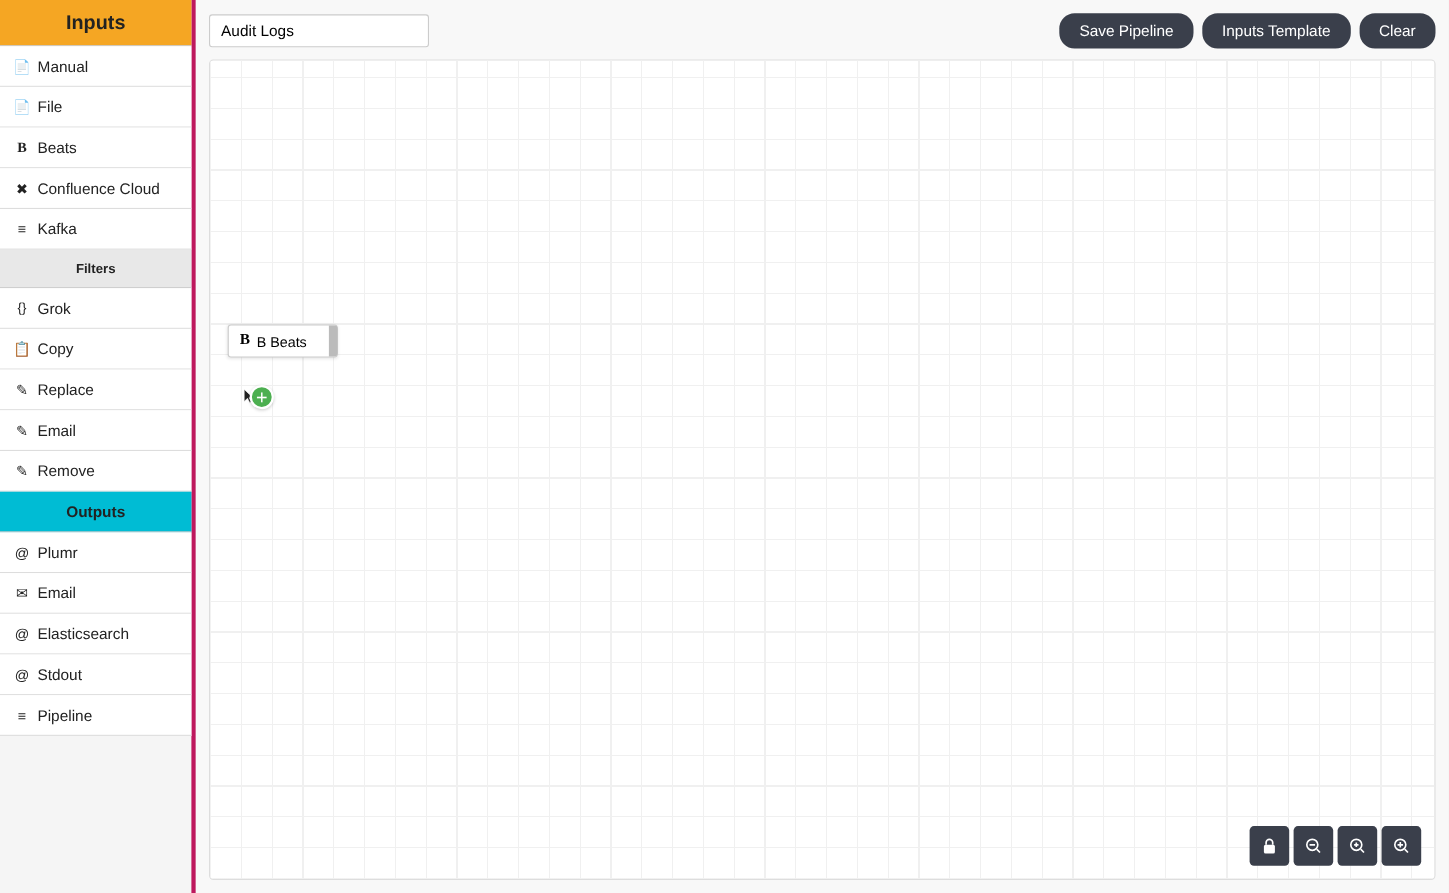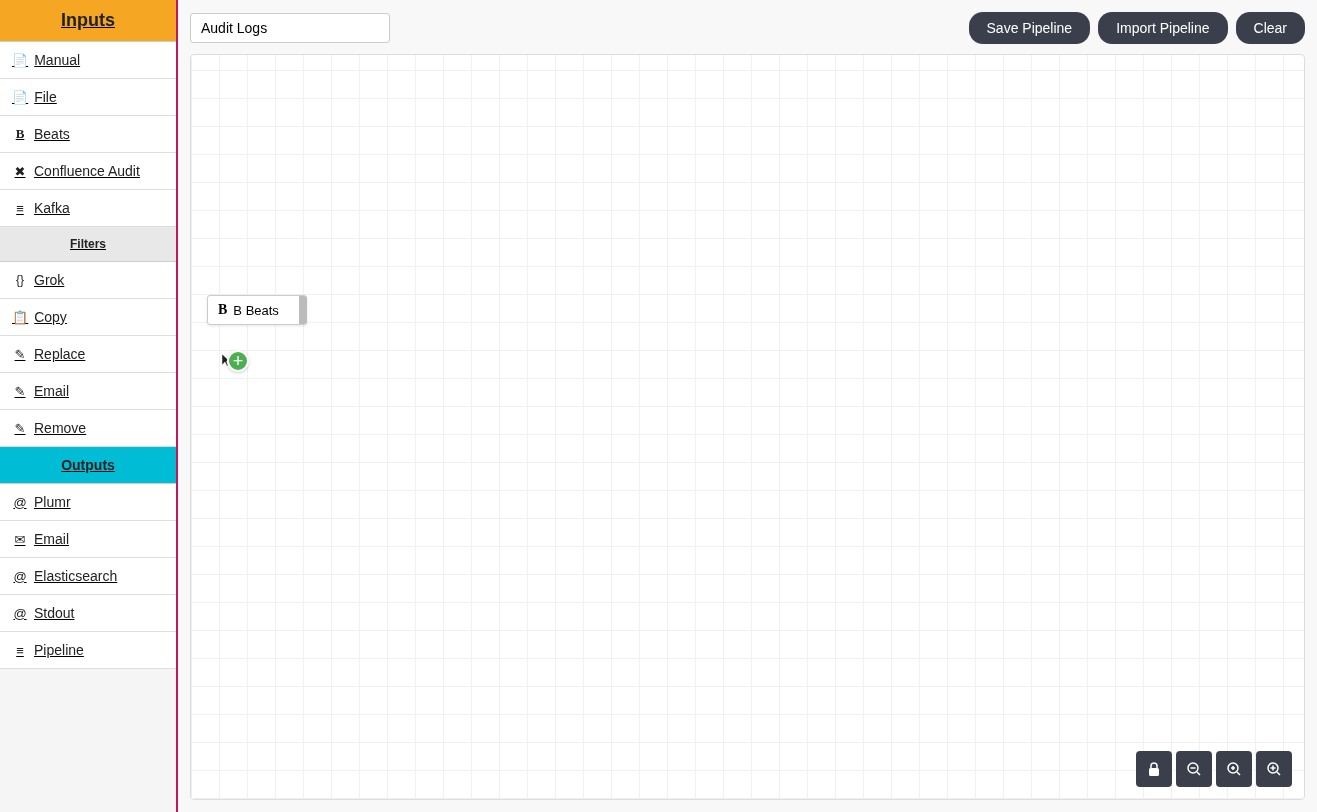--- a/index.html
+++ b/index.html
@@ -17,22 +17,21 @@
       display: flex;
     }
     
     .sidebar {
       width: 178px;
       min-width: 178px;
       height: 812px;
       display: flex;
       flex-direction: column;
       background: #f5f5f5;
-      border-right: 2px solid #be185d;
-      text-decoration: underline;
+      border-right: 4px solid #be185d;
     }
     .sidebar-section-header {
       padding: 10px 12px;
       font-size: 18px;
       font-weight: bold;
       text-align: center;
       border-bottom: 1px solid #ccc;
     }
     .inputs-header {
       background: #f5a623;
@@ -211,21 +210,21 @@
   <div class="sidebar-item">
     <span class="sidebar-icon">📄</span>
     <span>File</span>
   </div>
   <div class="sidebar-item">
     <span class="sidebar-icon" style="font-weight:bold;font-family:serif;">B</span>
     <span>Beats</span>
   </div>
   <div class="sidebar-item">
     <span class="sidebar-icon">✖</span>
-    <span>Confluence Audit</span>
+    <span>Confluence Cloud</span>
   </div>
   <div class="sidebar-item">
     <span class="sidebar-icon">≡</span>
     <span>Kafka</span>
   </div>
 
   <div class="sidebar-section-header filters-header">Filters</div>
   <div class="sidebar-item">
     <span class="sidebar-icon" style="font-size:12px;">{}</span>
     <span>Grok</span>
@@ -269,21 +268,21 @@
     <span>Pipeline</span>
   </div>
 </div>
 
 <div class="main-area">
 
   <div class="top-bar">
     <input class="pipeline-name-input" type="text" value="Audit Logs" style="">
     <div class="spacer"></div>
     <button class="btn btn-dark">Save Pipeline</button>
-    <button class="btn btn-dark">Import Pipeline</button>
+    <button class="btn btn-dark">Inputs Template</button>
     <button class="btn btn-dark">Clear</button>
   </div>
 
   <div class="canvas-area">
 
     <div class="beats-node">
       <span style="font-weight:bold;font-family:serif;font-size:14px;">B</span>
       <span>B Beats</span>
       <div class="beats-node-drag-handle"></div>
     </div>

